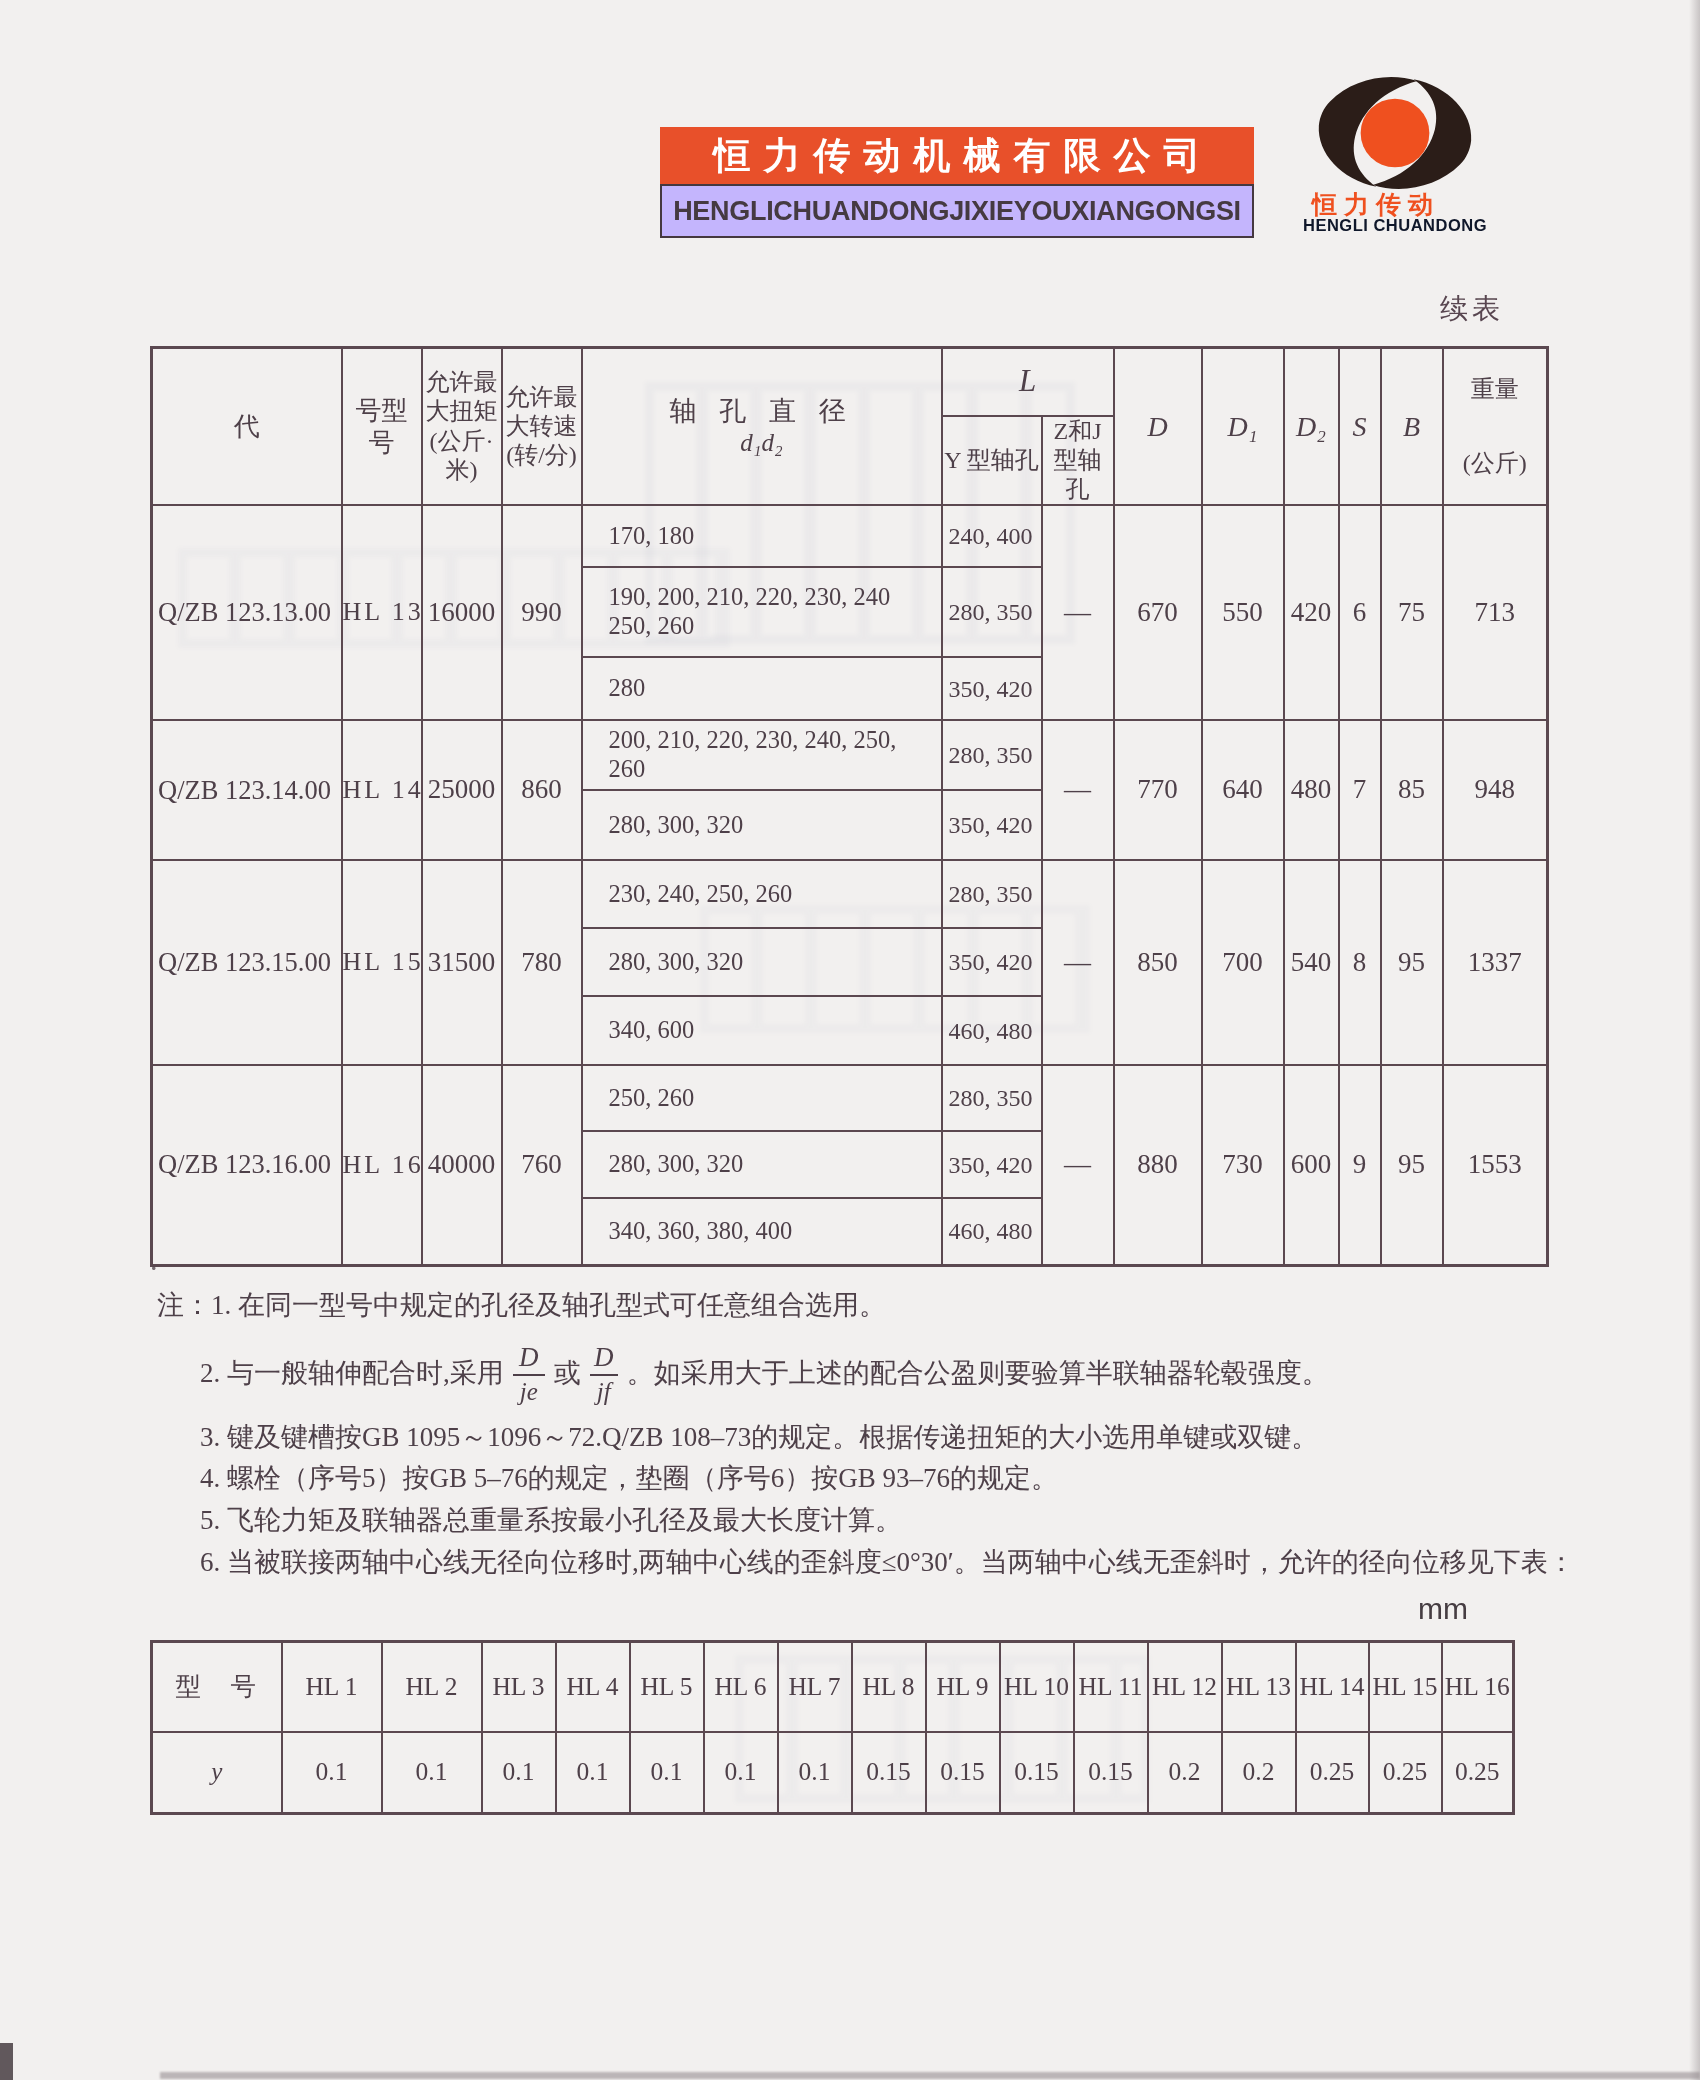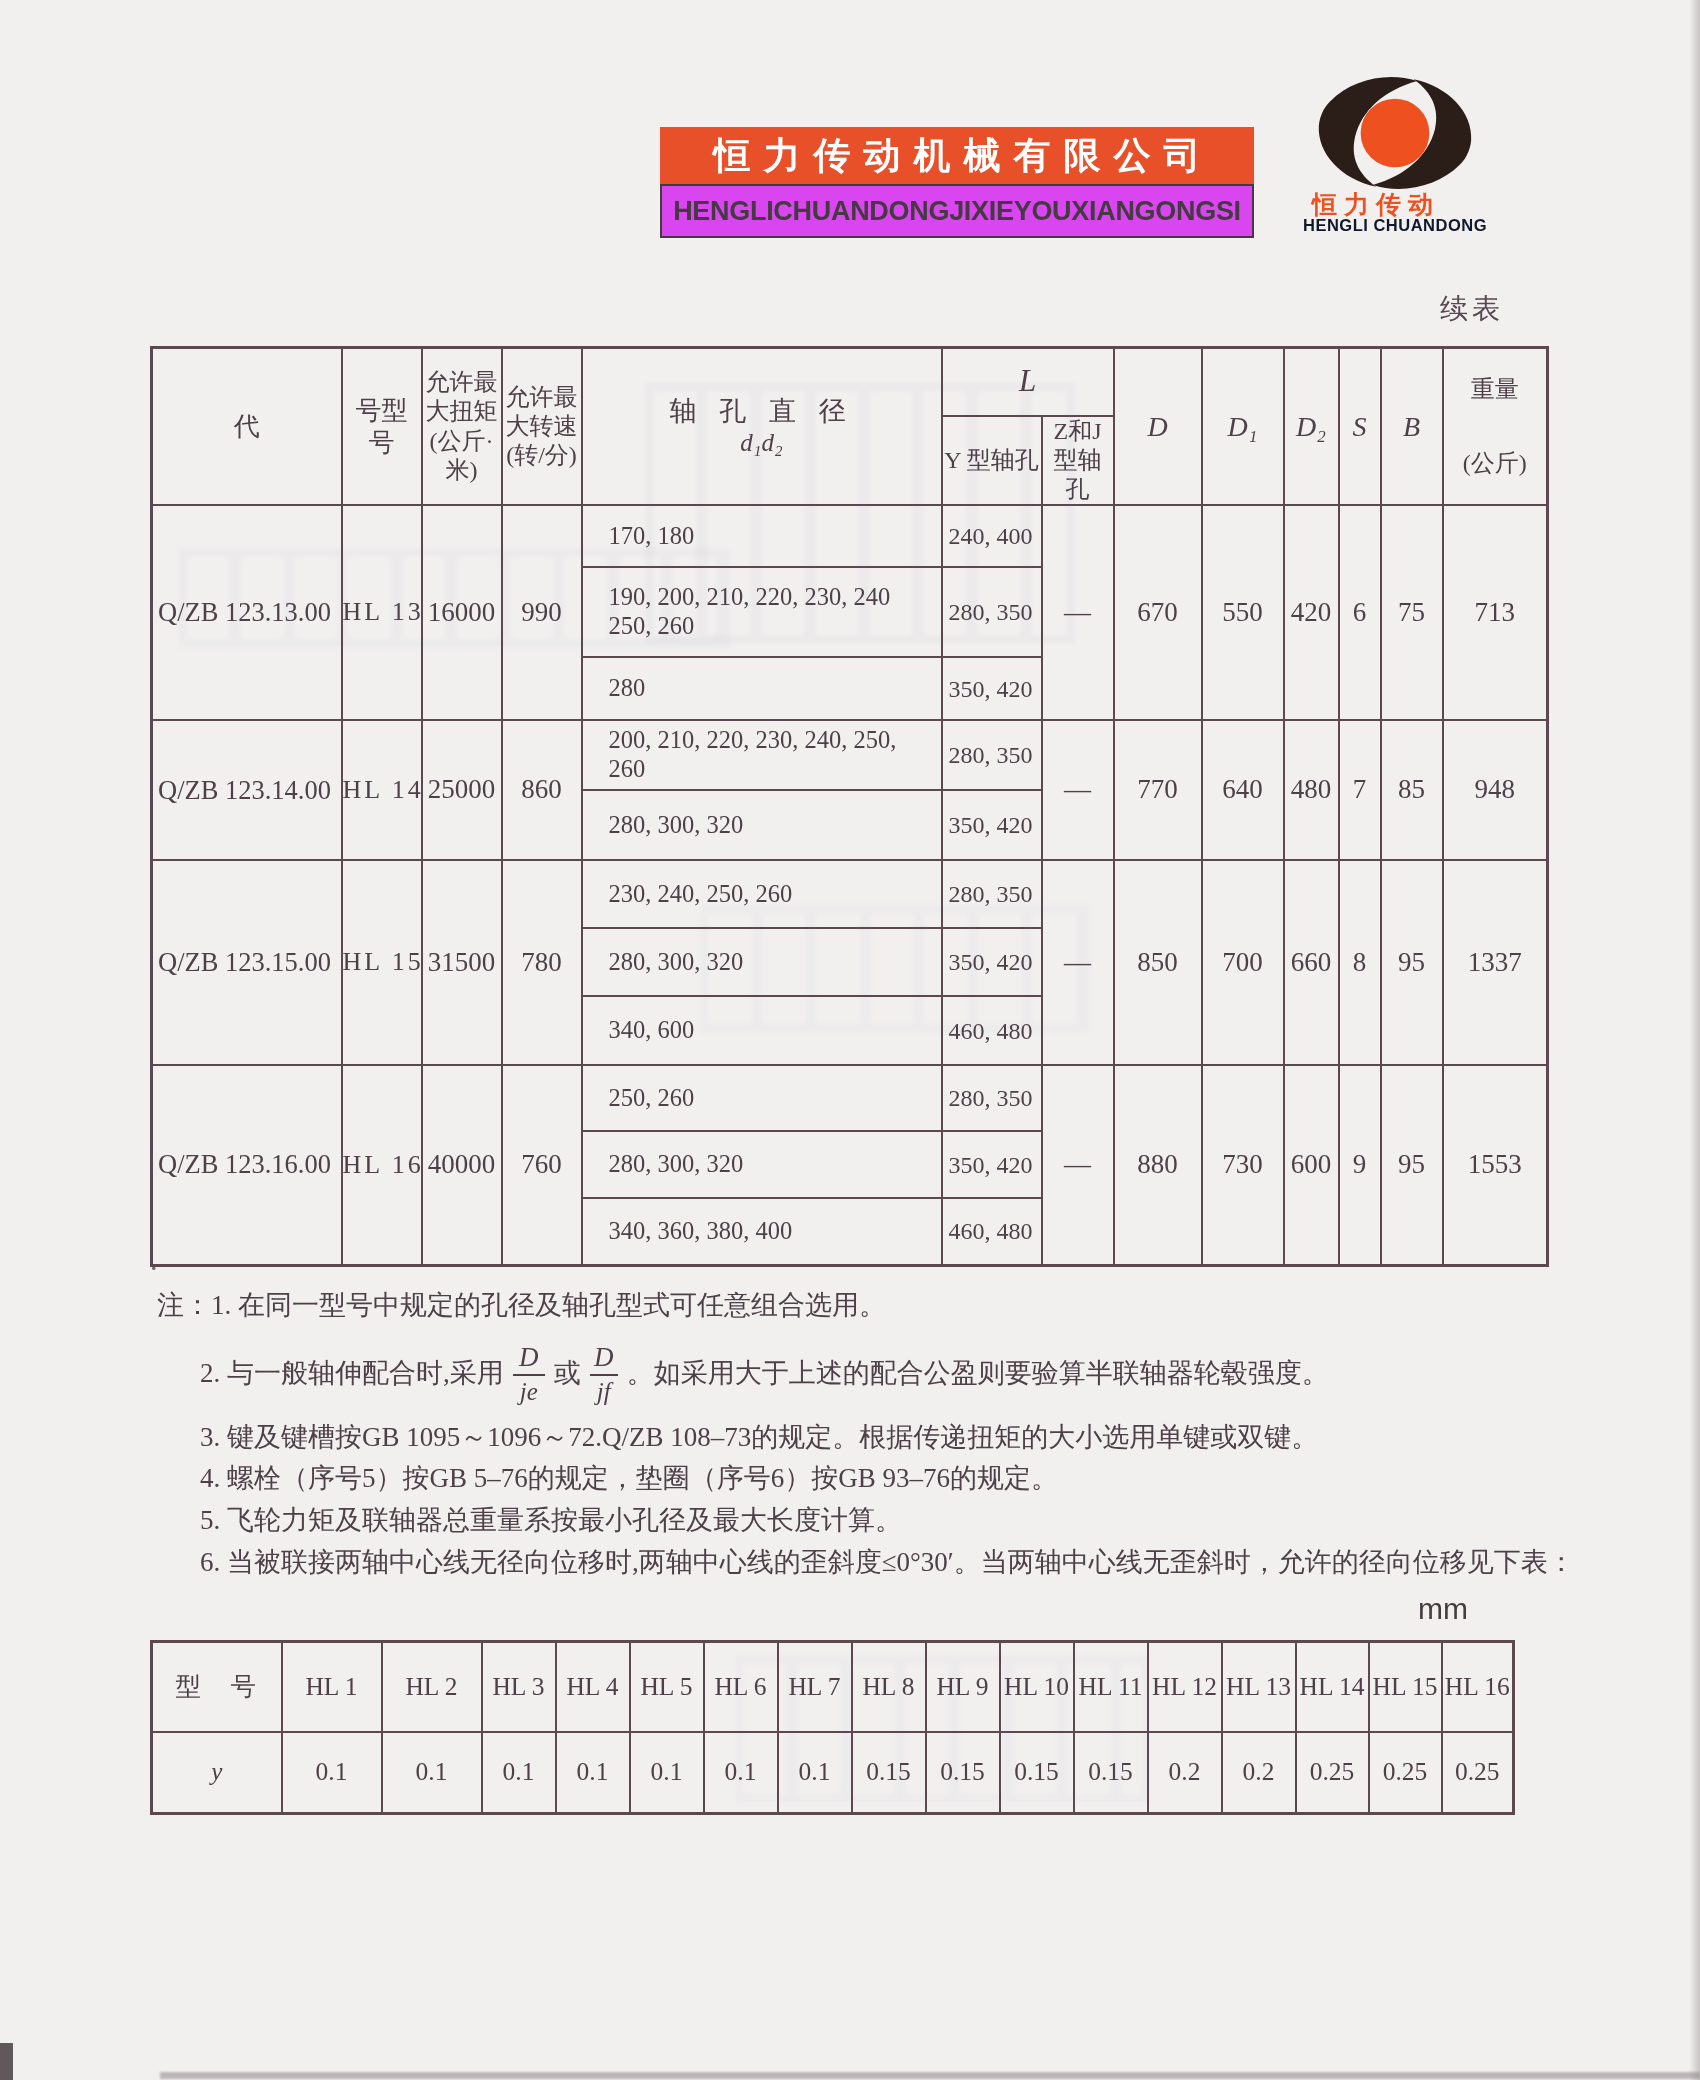--- a/index.html
+++ b/index.html
@@ -5,21 +5,21 @@
   html,body{margin:0;padding:0;}
   body{width:1700px;height:2080px;position:relative;background:#f2f0ef;
        font-family:"Liberation Serif","DejaVu Serif",serif;color:#4e4049;overflow:hidden;}
   .abs{position:absolute;}
 
   
   .banner{left:660px;top:127px;width:594px;height:57px;background:#e8502a;
           display:flex;align-items:center;justify-content:center;}
   .banner span{color:#ffffff;font-weight:bold;font-size:37px;letter-spacing:13px;
                font-family:"Liberation Serif","DejaVu Serif",serif;white-space:nowrap;text-indent:13px;}
-  .pinyin{left:660px;top:184px;width:594px;height:54px;background:#d946ef;border:2.5px solid #45383f;
+  .pinyin{left:660px;top:184px;width:594px;height:54px;background:#c4b5fd;border:2.5px solid #45383f;
           box-sizing:border-box;display:flex;align-items:center;justify-content:center;}
   .pinyin span{color:#453a41;font-weight:bold;font-size:27px;letter-spacing:-0.3px;
                font-family:"Liberation Sans","DejaVu Sans",sans-serif;white-space:nowrap;}
 
   .logo{left:1295px;top:68px;width:200px;height:190px;}
   .logo-cn{left:1305px;top:188px;width:180px;color:#ef501f;font-weight:bold;
            font-size:25px;letter-spacing:7px;text-indent:7px;}
   .logo-en{left:1280px;top:216px;width:230px;text-align:center;color:#0f172a;font-weight:bold;
            font-size:16.5px;letter-spacing:.5px;font-family:"Liberation Sans","DejaVu Sans",sans-serif;}
 
@@ -193,21 +193,21 @@
   <tr style="height:68px">
     <td rowspan="3" class="code">Q/ZB 123.15.00</td>
     <td rowspan="3" class="model">HL 15</td>
     <td rowspan="3">31500</td>
     <td rowspan="3">780</td>
     <td class="bore">230, 240, 250, 260</td>
     <td class="ly">280, 350</td>
     <td rowspan="3">—</td>
     <td rowspan="3">850</td>
     <td rowspan="3">700</td>
-    <td rowspan="3">660</td>
+    <td rowspan="3">540</td>
     <td rowspan="3">8</td>
     <td rowspan="3">95</td>
     <td rowspan="3">1337</td>
   </tr>
   <tr style="height:68px">
     <td class="bore">280, 300, 320</td>
     <td class="ly">350, 420</td>
   </tr>
   <tr style="height:69px">
     <td class="bore">340, 600</td>

